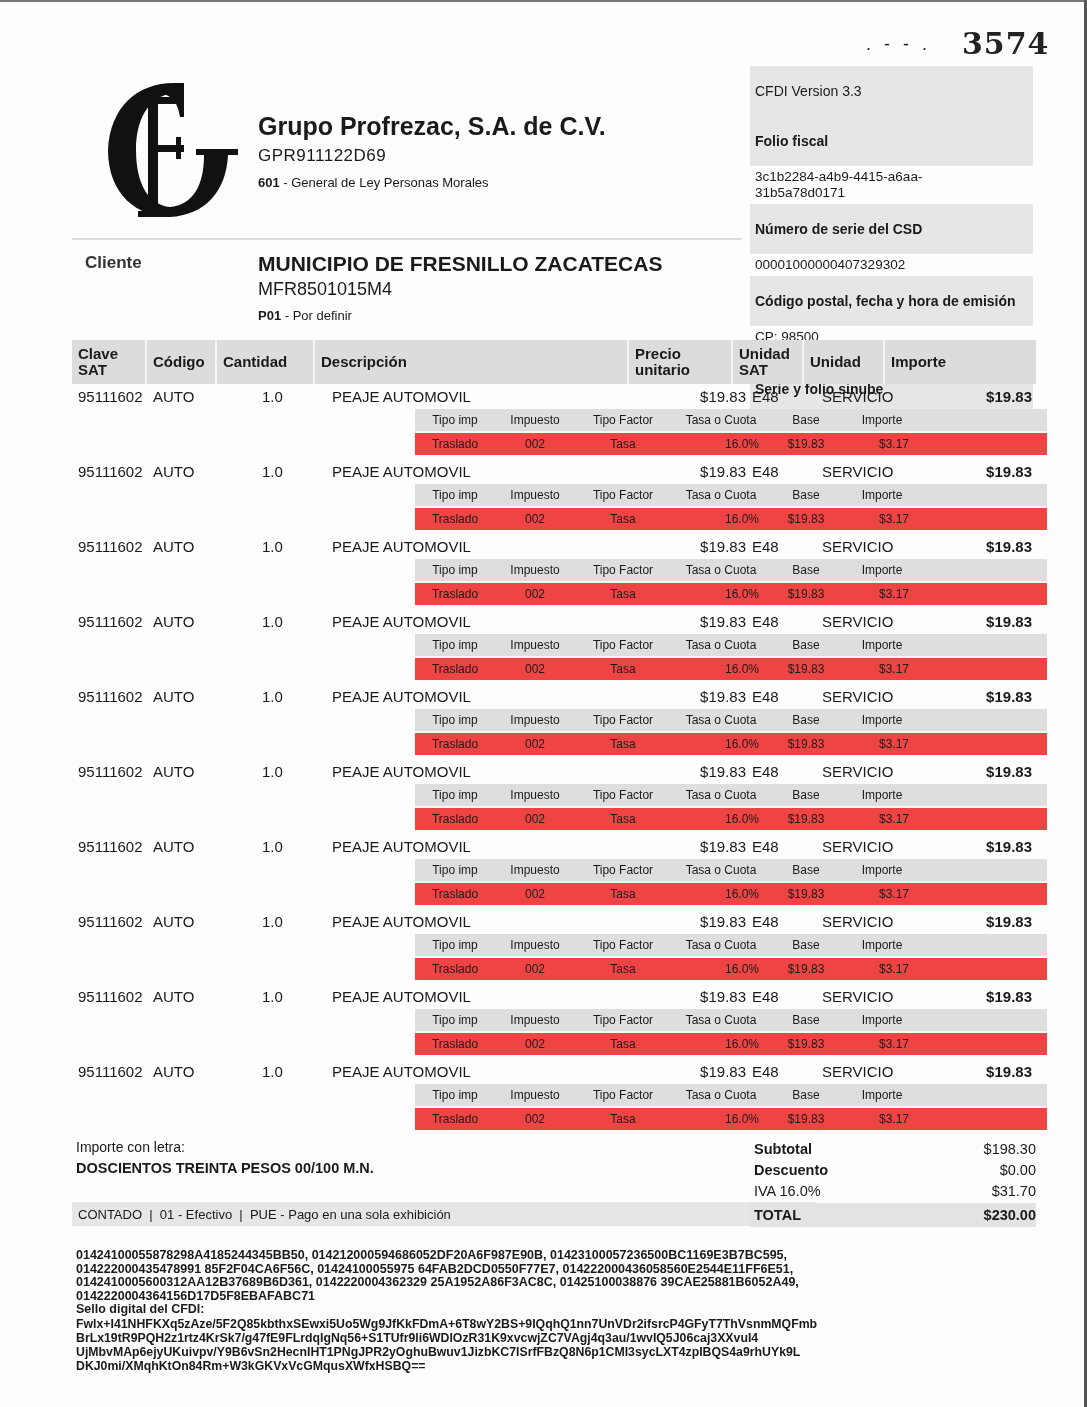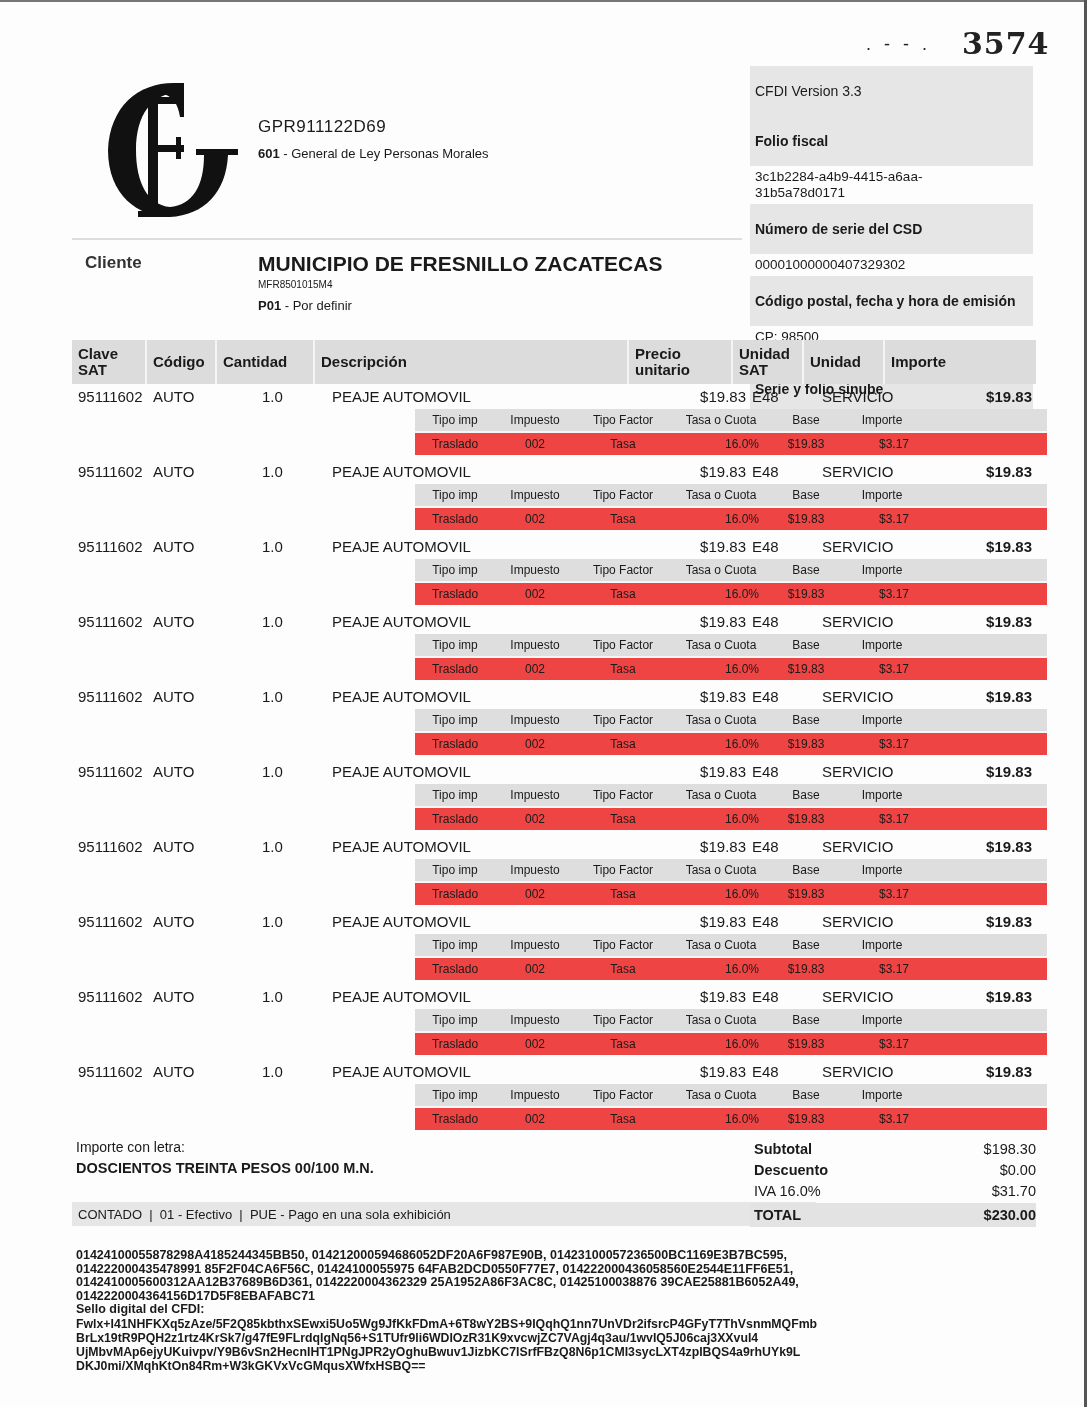--- a/index.html
+++ b/index.html
@@ -17,21 +17,21 @@
   .company .name { font-size: 25px; font-weight: bold; }
   .company .rfc { font-size: 17px; margin-top: 5px; letter-spacing: 0.5px; }
   .company .regimen { font-size: 13px; margin-top: 9px; }
   .company .regimen b, .client .uso b { font-weight: bold; }
 
   .divider { position: absolute; left: 72px; top: 238px; width: 670px; height: 2px; background: #ddd; }
 
   .client-label { position: absolute; left: 85px; top: 253px; font-size: 17px; font-weight: bold; color: #333; }
   .client { position: absolute; left: 258px; top: 252px; }
   .client .name { font-size: 21px; font-weight: bold; }
-  .client .rfc { font-size: 10px; margin-top: 3px; }
+  .client .rfc { font-size: 18px; margin-top: 3px; }
   .client .uso { font-size: 13px; margin-top: 8px; }
 
   .info { position: absolute; left: 750px; top: 66px; width: 283px; font-size: 14px; }
   .info .hdr { background: #e6e6e6; padding: 17px 5px; font-weight: bold; }
   .info .hdr.plain { font-weight: normal; }
   .info .val { padding: 3px 5px; font-size: 13.5px; line-height: 16px; }
 
   .tbl-head { position: absolute; left: 72px; top: 340px; width: 964px; height: 44px; background: #dcdcdc; display: flex; font-weight: bold; font-size: 15px; }
   .tbl-head .col { display: flex; align-items: center; padding-left: 6px; border-right: 2px solid #f5f5f5; line-height: 16px; box-sizing: border-box; }
   .c1 { width: 75px; } .c2 { width: 70px; } .c3 { width: 98px; } .c4 { width: 314px; }
@@ -86,20 +86,21 @@
   <path d="M78 8 L84 8 L84 42 L80 42 C78 28 72 20 60 18 Z" fill="#111"></path>
   <rect x="48" y="18" width="10" height="124" fill="#111"></rect>
   <rect x="44" y="22" width="38" height="7" fill="#111"></rect>
   <rect x="58" y="70" width="26" height="7" fill="#111"></rect>
   <rect x="76" y="62" width="5" height="22" fill="#111"></rect>
   <path d="M74 74 L138 74 L138 80 L128 80 C126 118 104 140 70 142 L70 132 C92 130 104 112 104 80 L96 80 L96 74 Z" fill="#111"></path>
   <rect x="38" y="136" width="32" height="6" fill="#111"></rect>
 </svg>
 
 <div class="company">
+  <div class="name">Grupo Profrezac, S.A. de C.V.</div>
   <div class="rfc">GPR911122D69</div>
   <div class="regimen"><b>601</b><span> - General de Ley Personas Morales</span></div>
 </div>
 
 <div class="divider"></div>
 
 <div class="client-label">Cliente</div>
 <div class="client">
   <div class="name">MUNICIPIO DE FRESNILLO ZACATECAS</div>
   <div class="rfc">MFR8501015M4</div>

